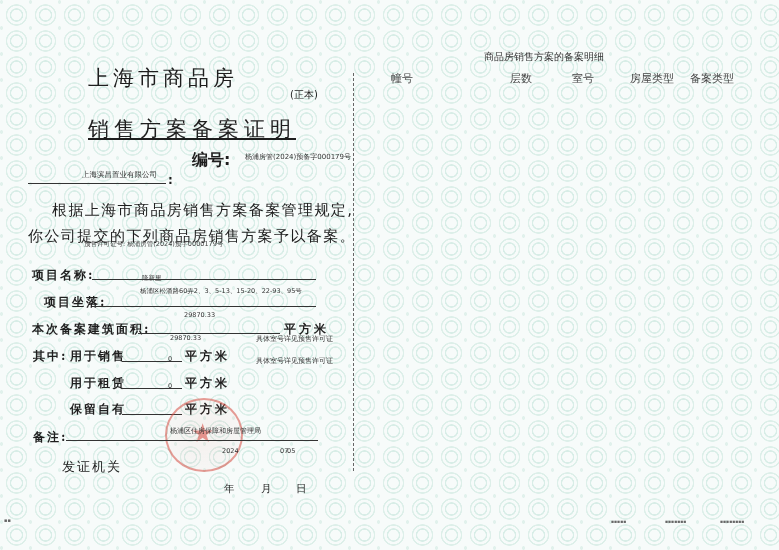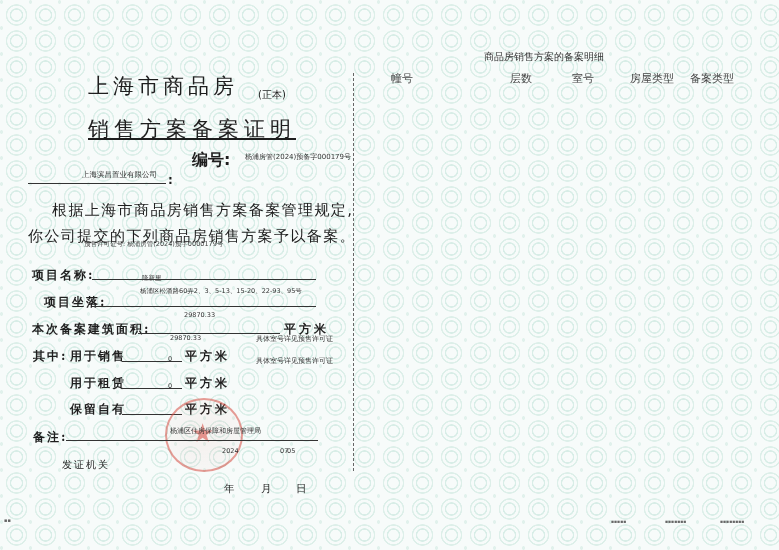--- a/index.html
+++ b/index.html
@@ -23,22 +23,22 @@
     .watermark2 {
       position: absolute; inset: 0;
       background-image:
         radial-gradient(circle at 50% 50%, #e1f1ec 1.5px, transparent 2px);
       background-size: 29px 26px;
       background-position: 16px 15px;
       pointer-events: none;
     }
     .abs { position: absolute; white-space: nowrap; }
 
-    .title1 { left: 88px; top: 72px; font-size: 21px; letter-spacing: 4px; font-weight: 500; }
-    .title-tag { left: 258px; top: 88px; font-size: 10px; }
+    .title1 { left: 88px; top: 64px; font-size: 21px; letter-spacing: 4px; font-weight: 500; }
+    .title-tag { left: 258px; top: 88px; font-size: 10px; padding-left: 32px; }
     .title2 { left: 88px; top: 115px; font-size: 21px; letter-spacing: 5px; font-weight: 500; text-decoration: underline; }
 
     .cert-label { left: 192px; top: 150px; font-size: 16px; font-weight: bold; }
     .cert-no { left: 245px; top: 152px; font-size: 7px; color: #333; }
 
     .company-name { left: 82px; top: 170px; font-size: 7.5px; color: #333; }
     .company-line { left: 28px; top: 183px; width: 138px; border-top: 1px solid #333; }
     .company-colon { left: 168px; top: 173px; font-size: 12px; font-weight: bold; }
 
     .para1 { left: 52px; top: 201px; font-size: 15px; letter-spacing: 1.4px; }
@@ -130,21 +130,21 @@
 </div>
 
 <div class="abs lbl" style="left:33px; top:429px;">备注:</div>
 <div class="abs note" style="left:170px; top:426px;">杨浦区住房保障和房屋管理局</div>
 <div class="abs field-line" style="left:66px; top:440px; width:252px;"></div>
 
 <div class="abs small" style="left:222px; top:447px;">2024</div>
 <div class="abs small" style="left:256px; top:447px;margin-left:24px;">07</div>
 <div class="abs small" style="left:287px; top:447px;">05</div>
 
-<div class="abs" style="left:62px; top:458px; font-size:10px; letter-spacing:2px;">发证机关</div>
+<div class="abs" style="left:62px; top:458px; font-size:13px; letter-spacing:2px;">发证机关</div>
 
 <div class="abs" style="left:224px; top:482px; font-size:10.5px;">年</div>
 <div class="abs" style="left:261px; top:482px; font-size:10.5px;">月</div>
 <div class="abs" style="left:296px; top:482px; font-size:10.5px;">日</div>
 
 <div class="divider"></div>
 
 <div class="abs right-title">商品房销售方案的备案明细</div>
 <div class="abs col-h" style="left:391px;">幢号</div>
 <div class="abs col-h" style="left:510px;">层数</div>

